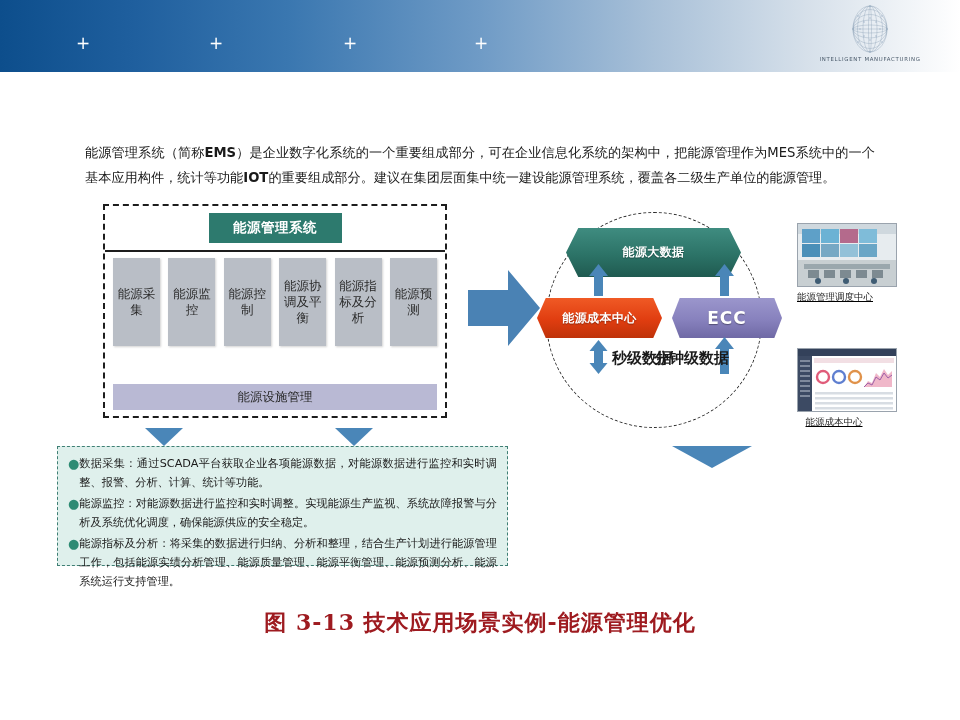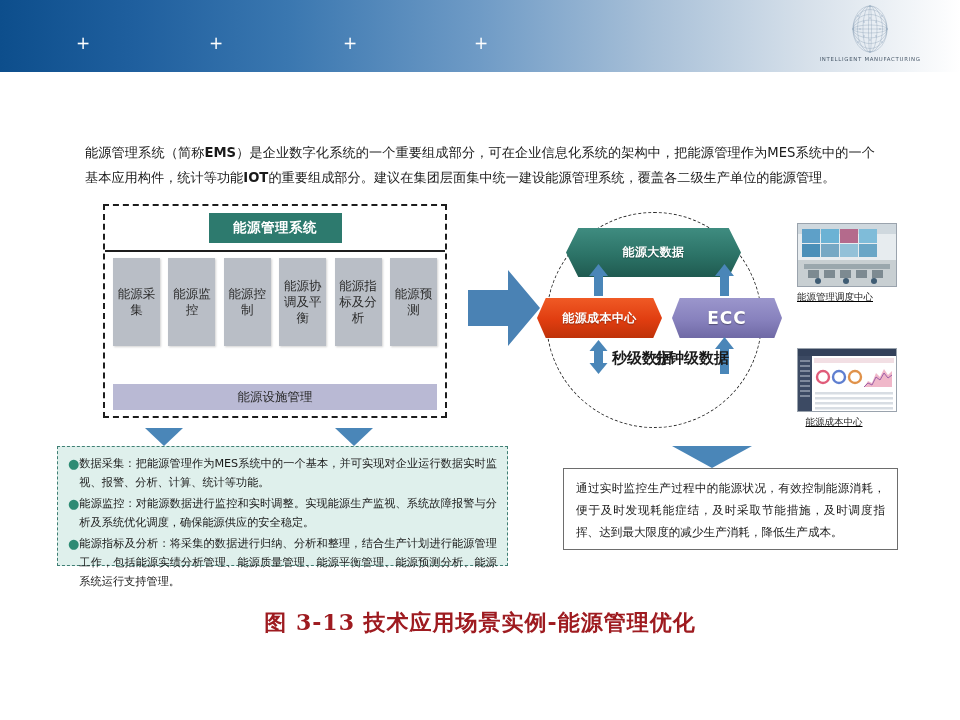--- a/index.html
+++ b/index.html
@@ -313,29 +313,28 @@
     <polygon points="190,0 228,0 209,18" fill="#4a86b8"></polygon>
   </svg>
 
   <svg style="position:absolute;left:672px;top:446px;" width="80" height="22">
     <polygon points="0,0 80,0 40,22" fill="#4a86b8"></polygon>
   </svg>
 
   <div class="tb-left">
     <div class="bullet-row">
       <span class="bullet-dot">●</span>
-      <span class="bullet-text"><b>数据采集</b><span>：</span><span>把能源管理作为MES系统中的一个基本，并可实现对企业运行数据实时监视、报警、分析、计算、统计等功能。</span></span>
+      <span class="bullet-text"><b>数据采集</b><span>：</span><span>通过SCADA平台获取企业各项能源数据，对能源数据进行监控和实时调整、报警、分析、计算、统计等功能。</span></span>
     </div>
     <div class="bullet-row">
       <span class="bullet-dot">●</span>
       <span class="bullet-text"><b>能源监控</b><span>：</span><span>对能源数据进行监控和实时调整。实现能源生产监视、系统故障报警与分析及系统优化调度，确保能源供应的安全稳定。</span></span>
     </div>
     <div class="bullet-row">
       <span class="bullet-dot">●</span>
       <span class="bullet-text"><b>能源指标及分析</b><span>：</span><span>将采集的数据进行归纳、分析和整理，结合生产计划进行能源管理工作，包括能源实绩分析管理、能源质量管理、能源平衡管理、能源预测分析、能源系统运行支持管理。</span></span>
     </div>
   </div>
 
-  <div class="tb-right">通过实时监控生产过程中的能源状况，有效控制能源消耗，便于及时发现耗能症结，及时采取节能措施，及时调度指挥、达到最大限度的减少生产消耗，降低生产成本。</div>
 
   <div class="fig-title">图 3-13 技术应用场景实例-能源管理优化</div>
 
 </div>
 
 </body></html>

